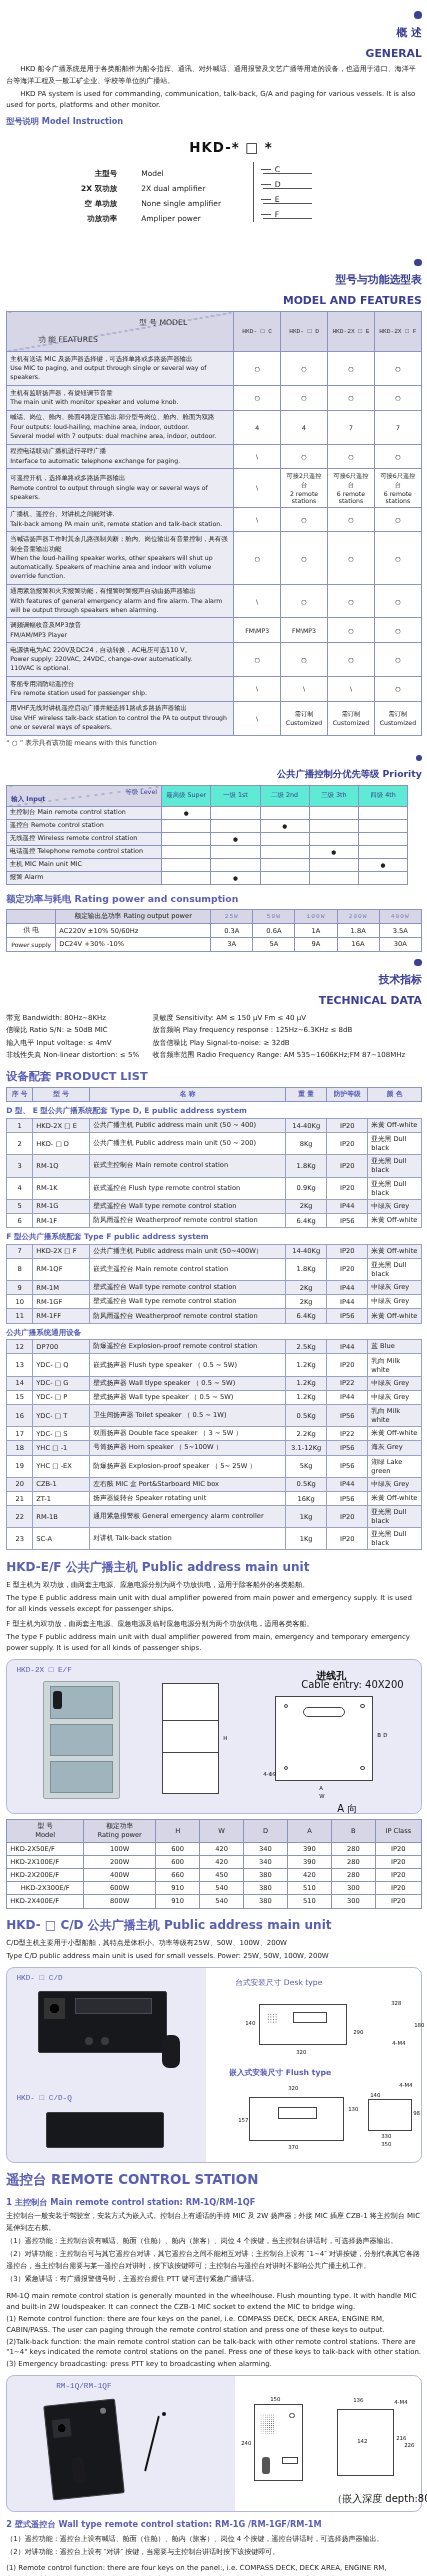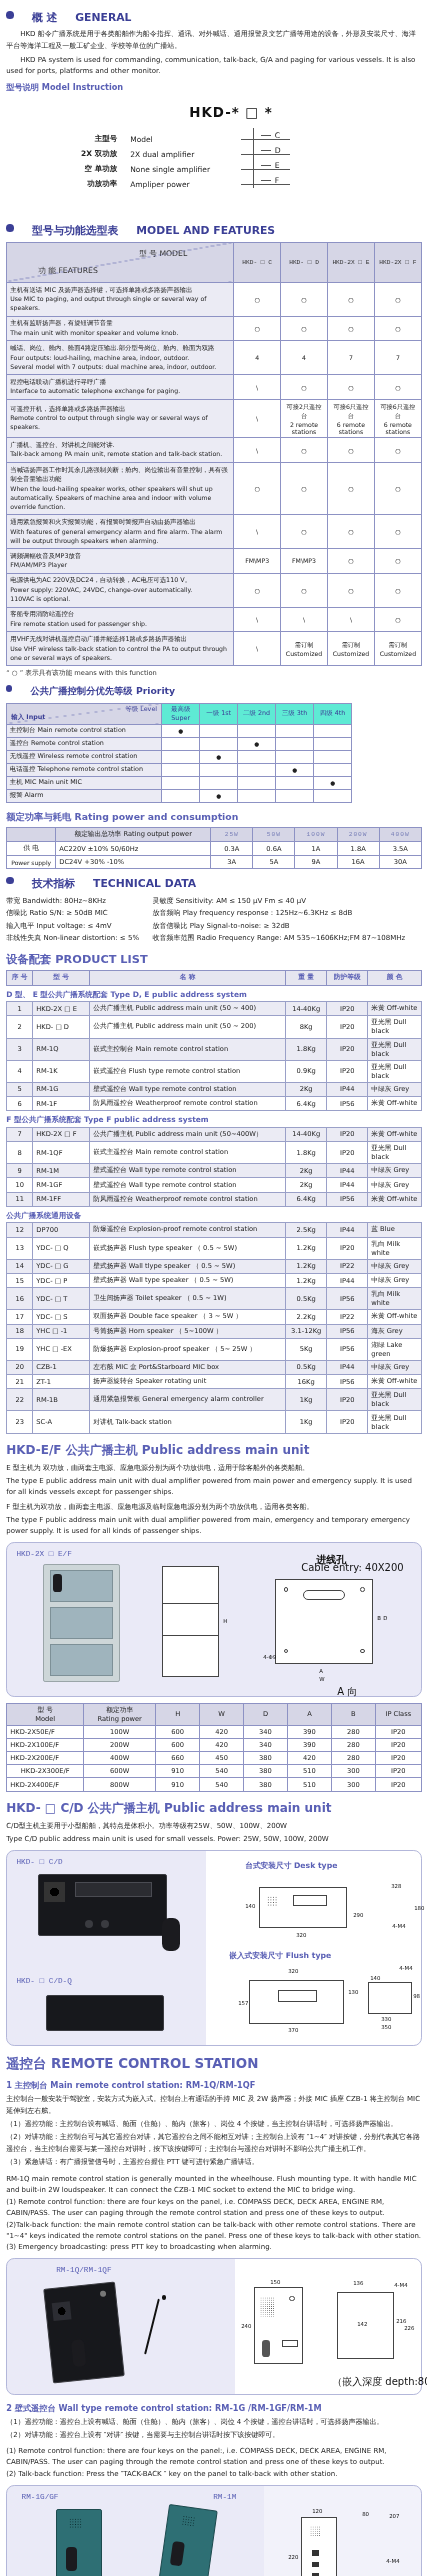--- a/index.html
+++ b/index.html
@@ -1,40 +1,40 @@
 <!DOCTYPE html>
 <html style="font-size:8.2px"><head>
 <meta charset="utf-8">
 <style>
   * { margin:0; padding:0; box-sizing:border-box; }
   html,body { background:#fff; }
   body { width:428px; font-family:"DejaVu Sans","Liberation Sans",sans-serif; color:#222; font-size:6.7px; }
   .page { width:428px; padding:4.1px 6.2px 10.3px; }
 
   
-  .h1 { display:flex; align-items:flex-start; gap:18px; color:#3b3f96; font-weight:bold; font-size:10.8px; margin:7.2px 0 4.1px; }
+  .h1 { display:flex; align-items:flex-end; gap:7px; color:#3b3f96; font-weight:bold; font-size:10.8px; margin:7.2px 0 4.1px;flex-direction:column; }
   .h1 .dot { width:7.7px; height:7.7px; border-radius:50%; background:#3b3f96; flex:0 0 auto; }
   .h2 { color:#5a60b5; font-size:8.2px; font-weight:bold; margin:5.2px 0 3.1px; }
   .bigh { color:#5a60b5; font-size:12px; font-weight:bold; margin:8.2px 0 4.1px; }
   .snum { color:#5a60b5; font-size:8.2px; font-weight:bold; margin:7.2px 0 3.1px; }
 
   p.zh { font-size:7px; line-height:1.7; margin:1.5px 0; }
   p.en { font-size:7px; line-height:1.55; margin:1.5px 0; color:#1e1e1e; }
   .indent { text-indent:2em; }
   .pre { white-space:pre-line; }
 
   
   table { border-collapse:collapse; width:100%; table-layout:fixed; }
   th,td { border:0.5px solid #8d92c4; font-weight:normal; vertical-align:middle; }
 
   
   .mi { position:relative; height:121px; margin:1px 0 2.1px; }
   .mi-code { position:absolute; left:183px; top:9.3px; font-size:13.4px; letter-spacing:1px; color:#111; font-weight:bold; }
   .mi-legend { position:absolute; left:62px; top:36px; }
-  .mi-row { display:flex; gap:13px; align-items:center; height:15px; font-size:7.5px; }
+  .mi-row { display:flex; gap:24px; align-items:center; height:15px; font-size:7.5px; }
   .mi-zh { width:49px; text-align:right; font-weight:bold; }
   .mi-en { width:98px; }
   .mi-line { width:49px; border-top:0.5px solid #555; }
   .mi-suffix { position:absolute; left:247px; top:32px; border-left:0.5px solid #555; padding-left:7.2px; }
   .mi-sitem { height:15px; font-size:7.7px; display:flex; align-items:center; gap:4.1px; }
   .mi-tick { width:9.3px; border-top:0.5px solid #555; display:inline-block; }
 
   
   .ft td { padding:2.6px 3.1px; font-size:6.4px; }
   .ft .corner { position:relative; height:40px; background:#d6d6e6;
@@ -98,21 +98,21 @@
 </head>
 <body>
 
 <div class="page">
 
   <div class="h1">
     <span class="dot"></span>
     <span>概 述</span>
     <span>GENERAL</span>
   </div>
-  <p class="zh indent">HKD 船令广播系统是用于各类船舶作为船令指挥、通讯、对外喊话、通用报警及文艺广播等用途的设备，外形及安装尺寸、海洋平台等海洋工程及一般工矿企业、学校等单位的广播站。</p>
+  <p class="zh indent">HKD 船令广播系统是用于各类船舶作为船令指挥、通讯、对外喊话、通用报警及文艺广播等用途的设备，也适用于港口、海洋平台等海洋工程及一般工矿企业、学校等单位的广播站。</p>
   <p class="en indent">HKD PA system is used for commanding, communication, talk-back, G/A and paging for various vessels. It is also used for ports, platforms and other monitor.</p>
 
   <div class="h2">型号说明 Model Instruction</div>
   <div class="mi">
     <div class="mi-code">HKD-* □ *</div>
     <div class="mi-legend">
 
         <div class="mi-row">
           <span class="mi-zh">主型号</span>
           <span class="mi-en">Model</span>
@@ -331,21 +331,21 @@
         </tr>
 
     </tbody>
   </table>
   <div class="footnote">“ ○ ” 表示具有该功能  means with this function</div>
 
   <div class="h1" style="font-size:9.3px">
     <span class="dot" style="width:6.2px;height:6.2px"></span>
     <span>公共广播控制分优先等级 Priority</span>
   </div>
-  <table class="pt" style="width:346px">
+  <table class="pt" style="width:402px">
     <colgroup>
         <col style="width:155px">
         <col>
         <col>
         <col>
         <col>
         <col>
       </colgroup>
     <thead>
       <tr>
@@ -885,21 +885,21 @@
     <div class="photo blackunit" style="left:31px;top:23px;width:129px;height:62px">
       <div style="position:absolute;left:5.2px;top:6.2px;width:20.6px;height:20.6px;background:radial-gradient(#000 30%,#333 31%)"></div>
       <div style="position:absolute;left:36px;top:6.2px;width:77px;height:15.5px;background:#2b2c31;border:0.5px solid #4a4b52"></div>
       <div class="knob" style="left:46px;bottom:7.2px;width:8.2px;height:8.2px;background:#3a3b40"></div>
       <div class="knob" style="left:62px;bottom:7.2px;width:8.2px;height:8.2px;background:#3a3b40"></div>
     </div>
     <div class="micph" style="left:155px;top:67px;width:17.5px;height:33px;border-radius:7.2px"></div>
     <div class="lbl" style="top:126px">HKD- □ C/D-Q</div>
     <div class="photo blackunit" style="left:39px;top:144px;width:118px;height:36px"></div>
 
-    <div class="lbl2" style="position:absolute;left:238px;top:9.3px;font-weight:bold">台式安装尺寸    Desk type</div>
+    <div class="lbl2" style="position:absolute;left:228px;top:9.3px;font-weight:normal">台式安装尺寸    Desk type</div>
 
     <div class="draw" style="left:252px;top:36px;width:88px;height:41px">
       <div style="position:absolute;left:8%;top:20%;width:11.3px;height:11.3px;background:radial-gradient(#555 25%,transparent 26%) 0 0/2.6px 2.6px"></div>
       <div style="position:absolute;left:38%;top:18%;width:40%;height:28%;border:0.5px solid #444"></div>
     </div>
     <span class="dim" style="left:238px;top:52px">140</span>
     <span class="dim" style="left:289px;top:81px">320</span>
     <span class="dim" style="left:346px;top:61px">290</span>
     <span class="dim" style="left:384px;top:32px">328</span>
     <span class="dim" style="left:407px;top:54px">180</span>

